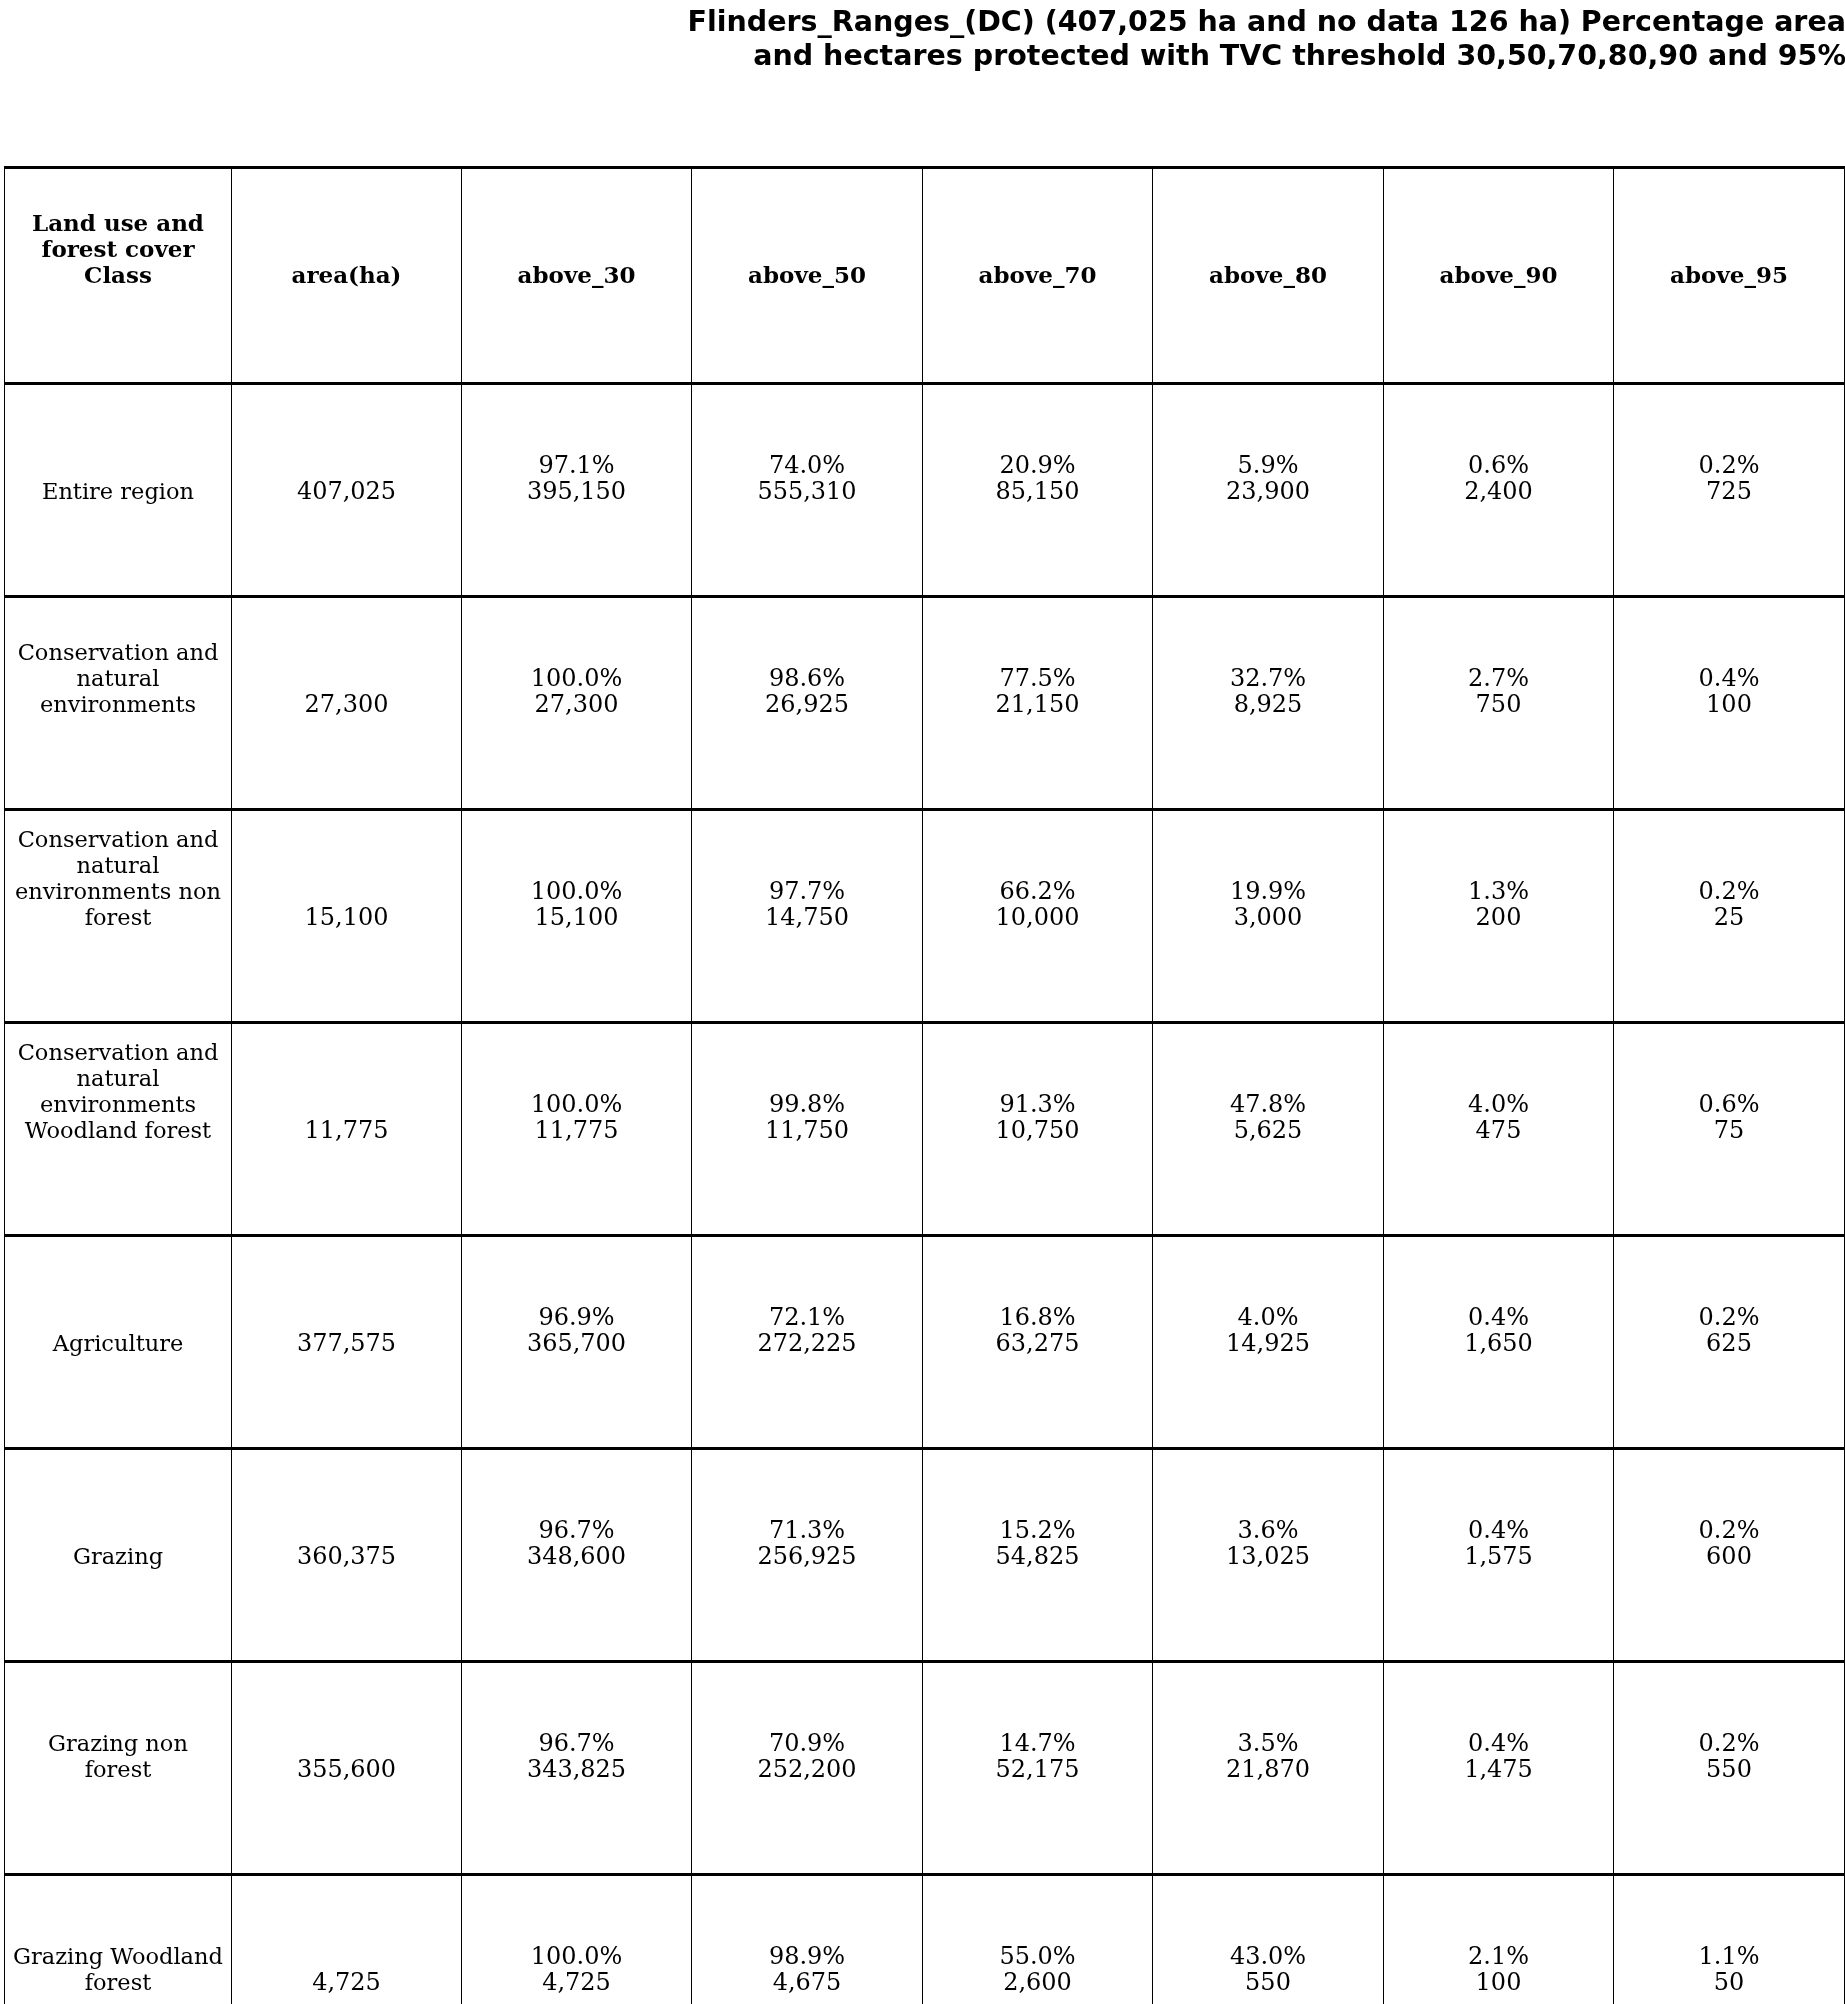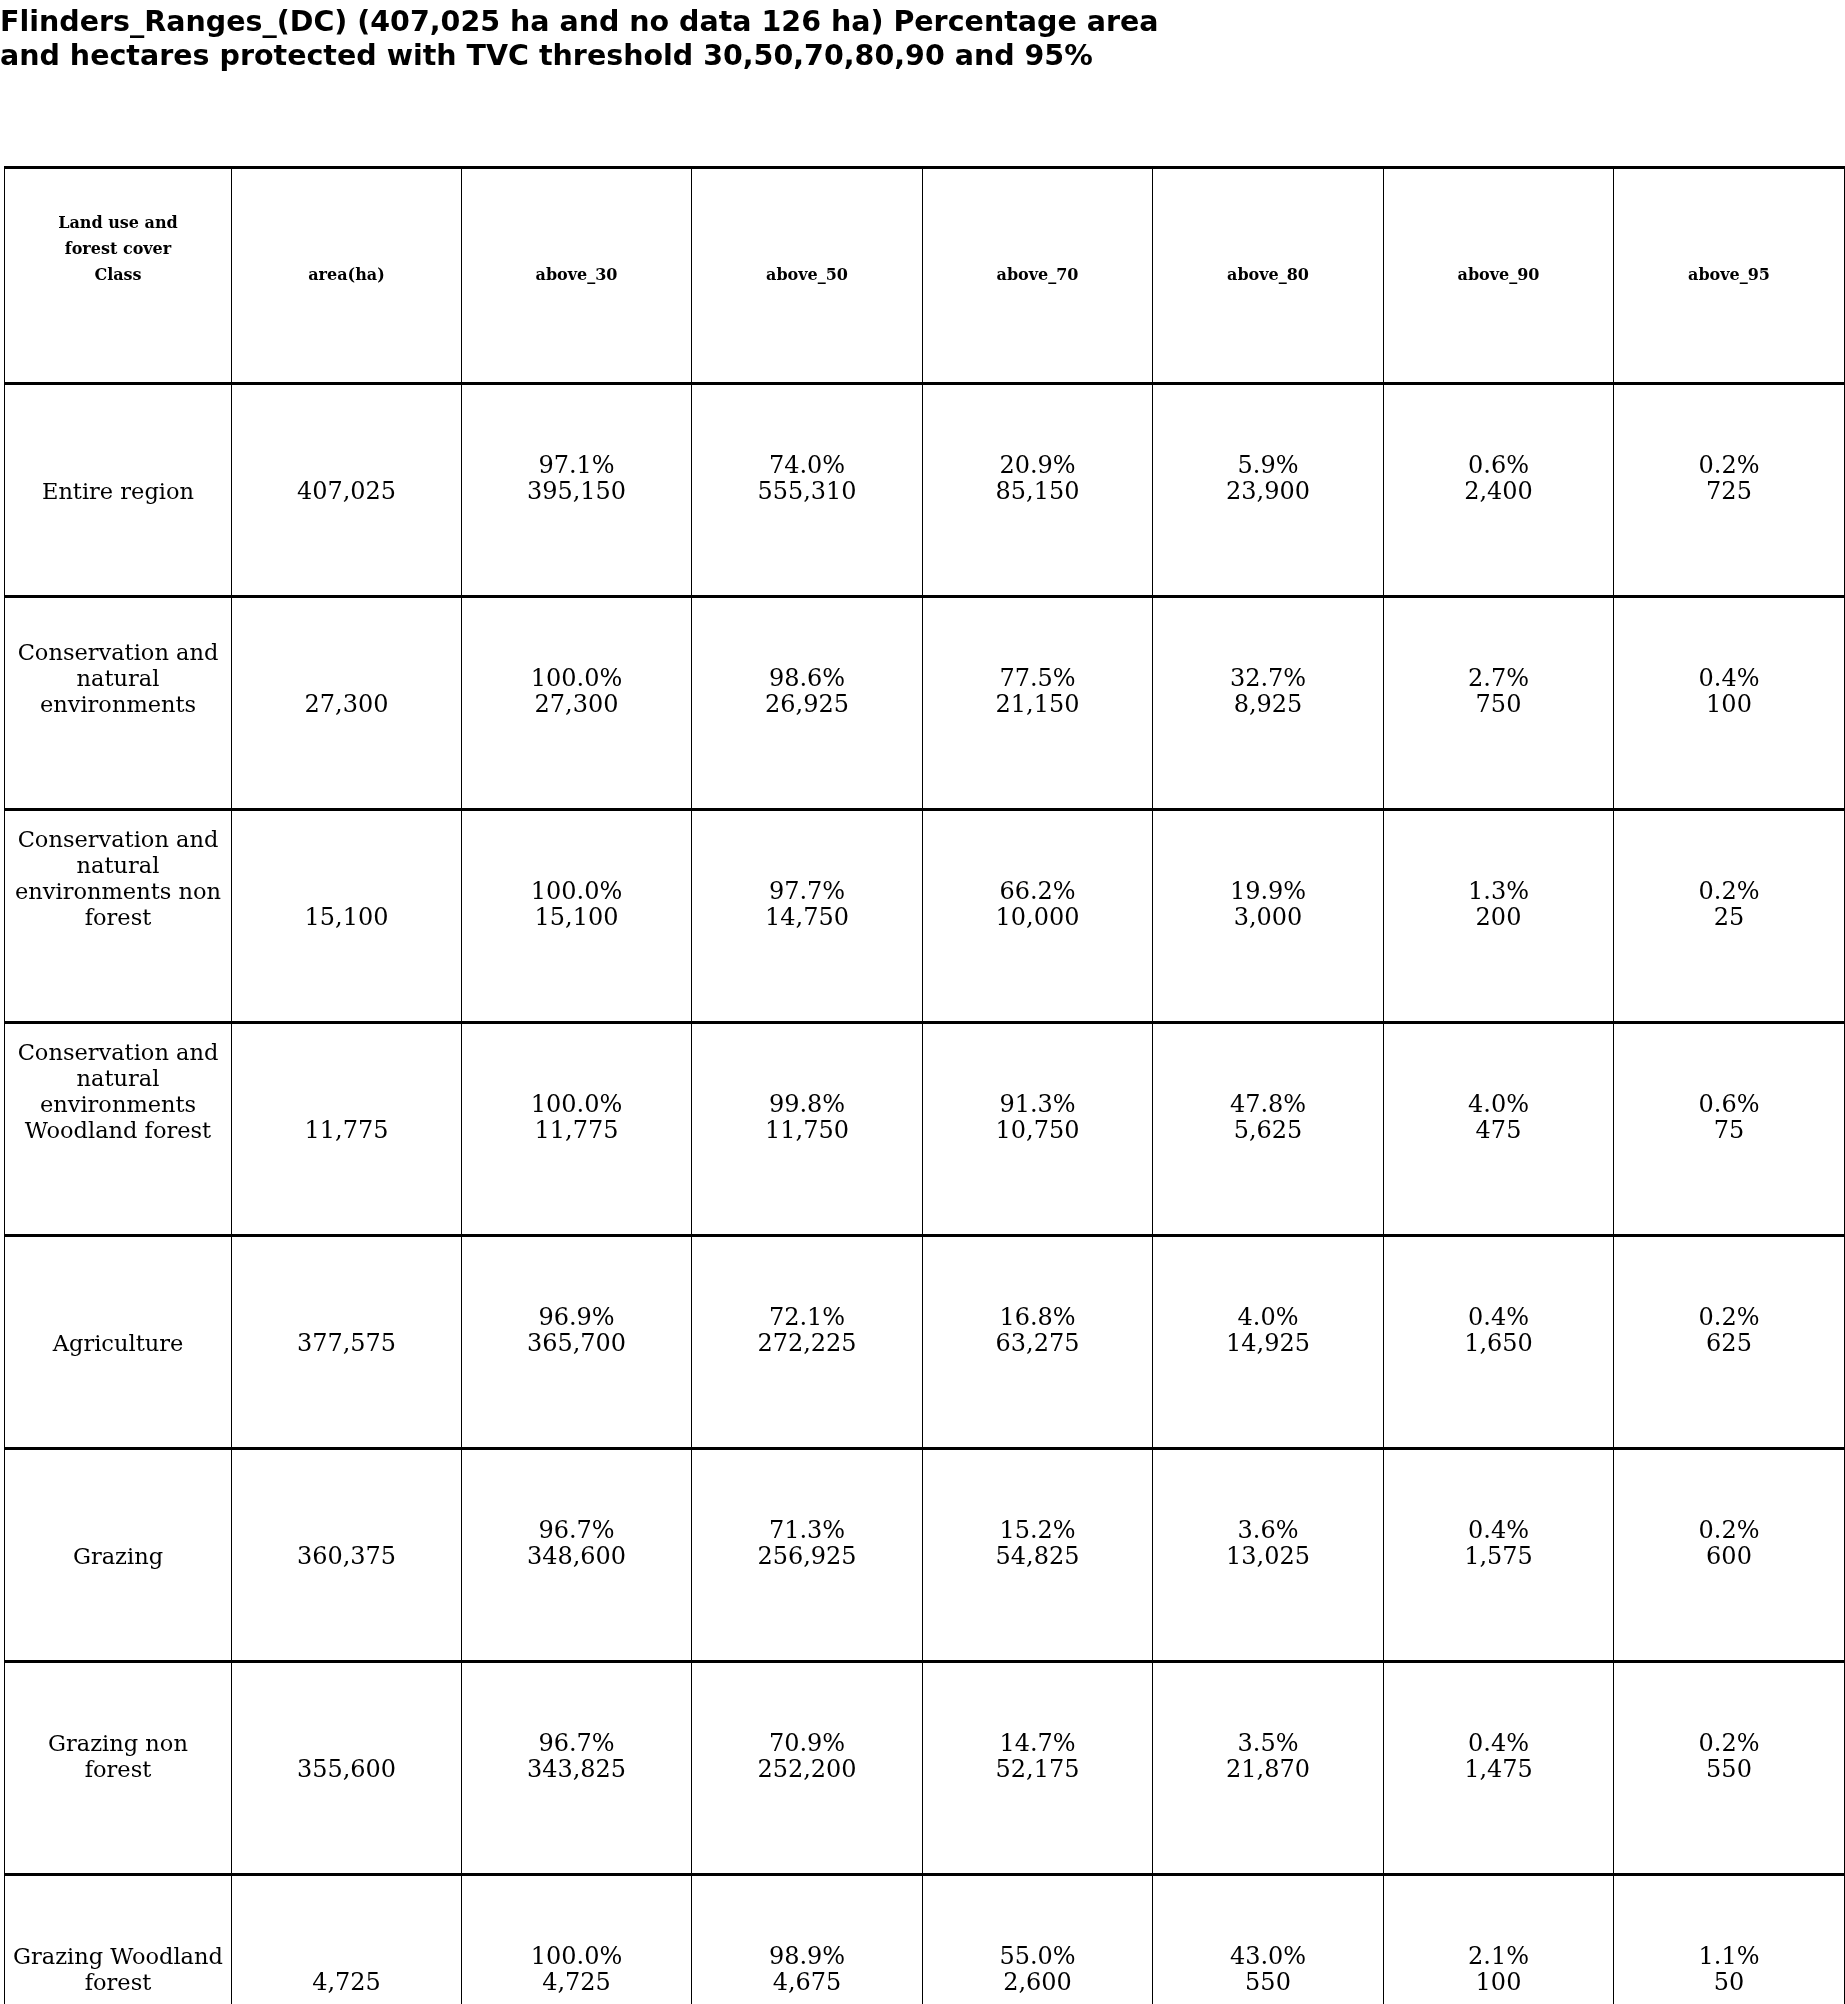--- a/index.html
+++ b/index.html
@@ -1,34 +1,34 @@
 <!DOCTYPE html>
 <html style="font-size:6.4px"><head>
 <meta charset="utf-8">
 <style>
   html,body{margin:0;padding:0}
   body{width:1846px;height:2533px;background:#ffffff;position:relative;
        font-family:"DejaVu Serif","Liberation Serif",serif;color:#000}
 
-  .title{position:absolute;top:4.8px;left:0;width:1846px;text-align:left;
+  .title{position:absolute;top:4.8px;left:0;width:1846px;text-align:right;
          font-family:"DejaVu Sans","Liberation Sans",sans-serif;font-weight:bold;
          font-size:28.5px;line-height:34px;white-space:pre-line}
 
   table.main{position:absolute;left:4px;top:166px;width:1840px;
              border-collapse:collapse;table-layout:fixed;background:#fff}
   .main th,.main td{border-left:1.2px solid #000;border-right:1.2px solid #000;
              border-top:3.2px solid #000;border-bottom:3.2px solid #000;
              position:relative;padding:0;vertical-align:top}
   .main thead th{height:213px}
   .main tbody td{height:210px}
   .main tbody tr:last-child td{height:245px}
 
   .in{position:absolute;left:4px;right:4px;bottom:calc(100% - 119px);
       text-align:center;line-height:26px;white-space:pre-line}
-  .hl{font-weight:bold;font-size:16px;font-family:"DejaVu Serif","Liberation Serif",serif}
+  .hl{font-weight:bold;font-size:23px;font-family:"DejaVu Serif","Liberation Serif",serif}
   .lbl{font-weight:normal;font-size:22.5px}
   .num,.pct,.ha{font-size:24px;font-weight:normal}
 </style>
 </head>
 <body>
 
 <div class="title">Flinders_Ranges_(DC) (407,025 ha and no data 126 ha) Percentage area
 and hectares protected with TVC threshold 30,50,70,80,90 and 95%</div>
 
 <table class="main">

